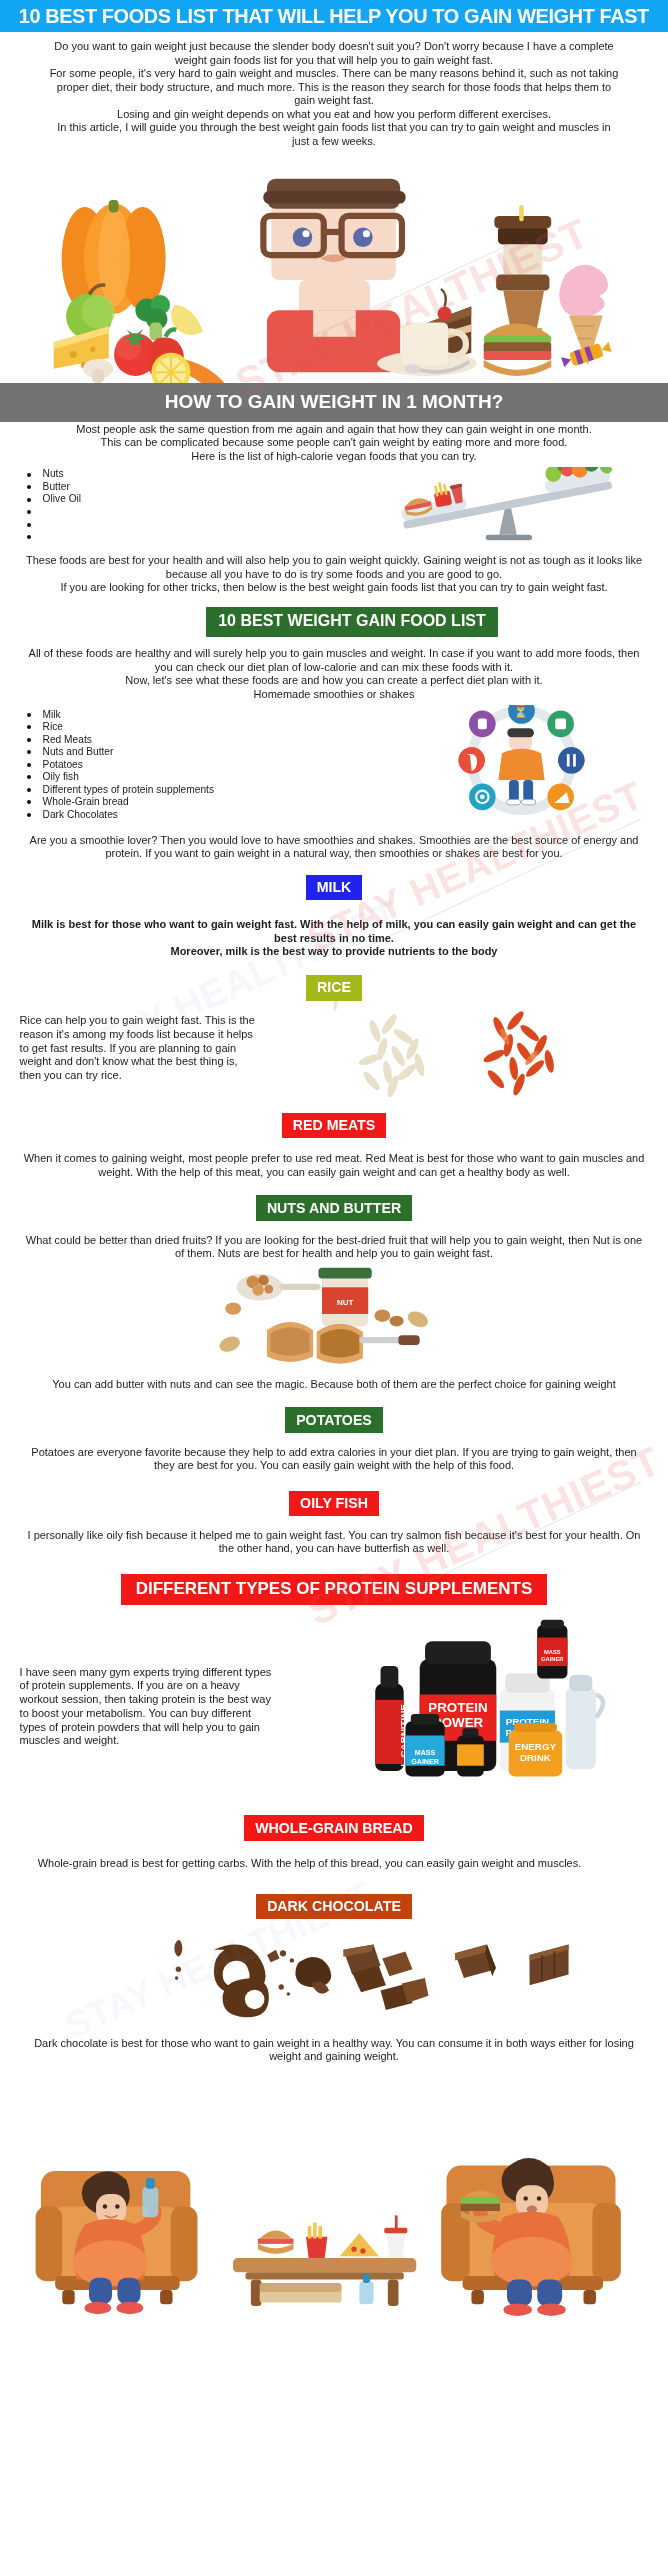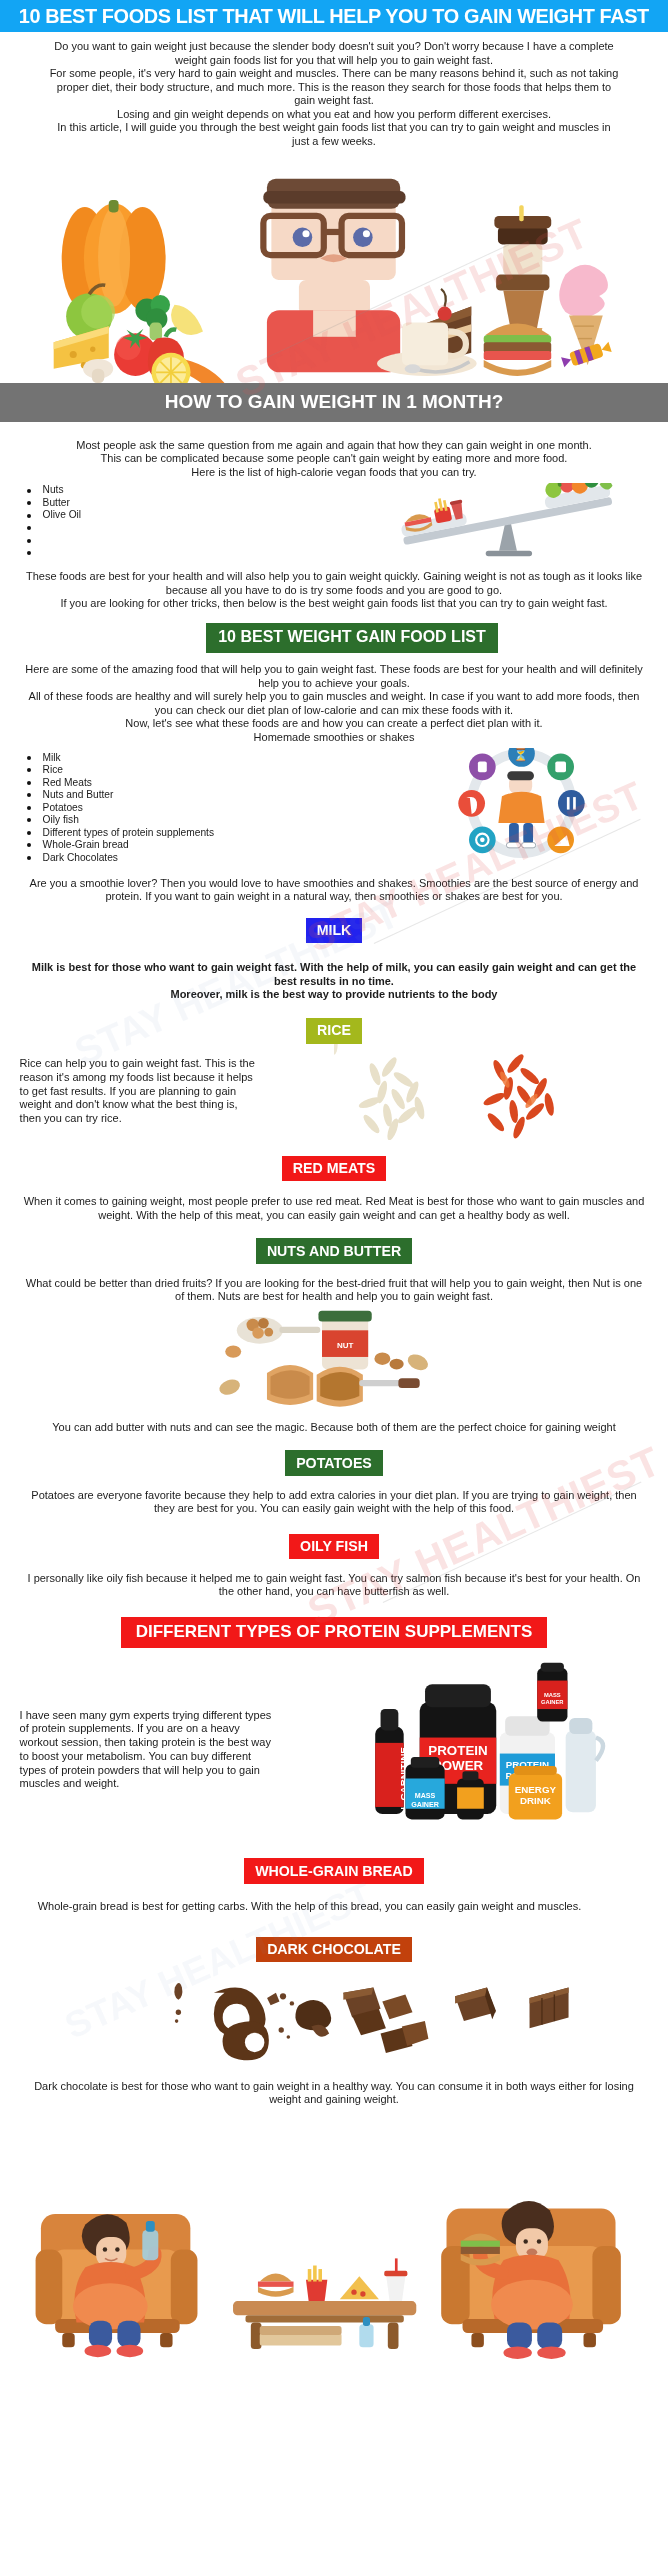--- a/index.html
+++ b/index.html
@@ -243,21 +243,21 @@
       <path d="M46 2 l-10 6 l10 6z" fill="#F2A81E"></path>
     </g>
   </svg>
 
   <div class="wm" style="left:222px; top:133px; font-size:41px;">STAY HEALTHIEST</div>
   <div class="wm-line" style="left:267px; top:205px; width:267px; transform: rotate(-25deg);"></div>
 </div>
 
 <div class="banner full">HOW TO GAIN WEIGHT IN 1 MONTH?</div>
 
-<div style="padding-top:17px;">
+<div style="padding-top:1px;">
   <div class="para">Most people ask the same question from me again and again that how they can gain weight in one month.</div>
   <div class="para">This can be complicated because some people can't gain weight by eating more and more food.</div>
   <div class="para">Here is the list of high-calorie vegan foods that you can try.</div>
 </div>
 
 <div class="row" style="margin-top:1.8px;">
   <div style="width:52%;">
     <ul class="blist">
       <li>Nuts</li>
       <li>Butter</li>
@@ -307,21 +307,20 @@
 <div style="padding-top:10.7px;">
   <div class="para">These foods are best for your health and will also help you to gain weight quickly. Gaining weight is not as tough as it looks like because all you have to do is try some foods and you are good to go.</div>
   <div class="para">If you are looking for other tricks, then below is the best weight gain foods list that you can try to gain weight fast.</div>
 </div>
 
 <div class="banner-wrap" style="margin-top:12.5px;">
   <div class="banner chip" style="background:#2C6E2C;margin-left:36px;">10 BEST WEIGHT GAIN FOOD LIST</div>
 </div>
 
 <div style="padding-top:10.7px;">
-  <div class="para">Here are some of the amazing food that will help you to gain weight fast. These foods are best for your health and will definitely help you to achieve your goals.</div>
   <div class="para">All of these foods are healthy and will surely help you to gain muscles and weight. In case if you want to add more foods, then you can check our diet plan of low-calorie and can mix these foods with it.</div>
   <div class="para">Now, let's see what these foods are and how you can create a perfect diet plan with it.</div>
   <div class="para">Homemade smoothies or shakes</div>
 </div>
 
 <div class="row" style="margin-top:3.6px;">
   <div style="width:56%;">
     <ul class="blist">
       <li>Milk</li>
       <li>Rice</li>

